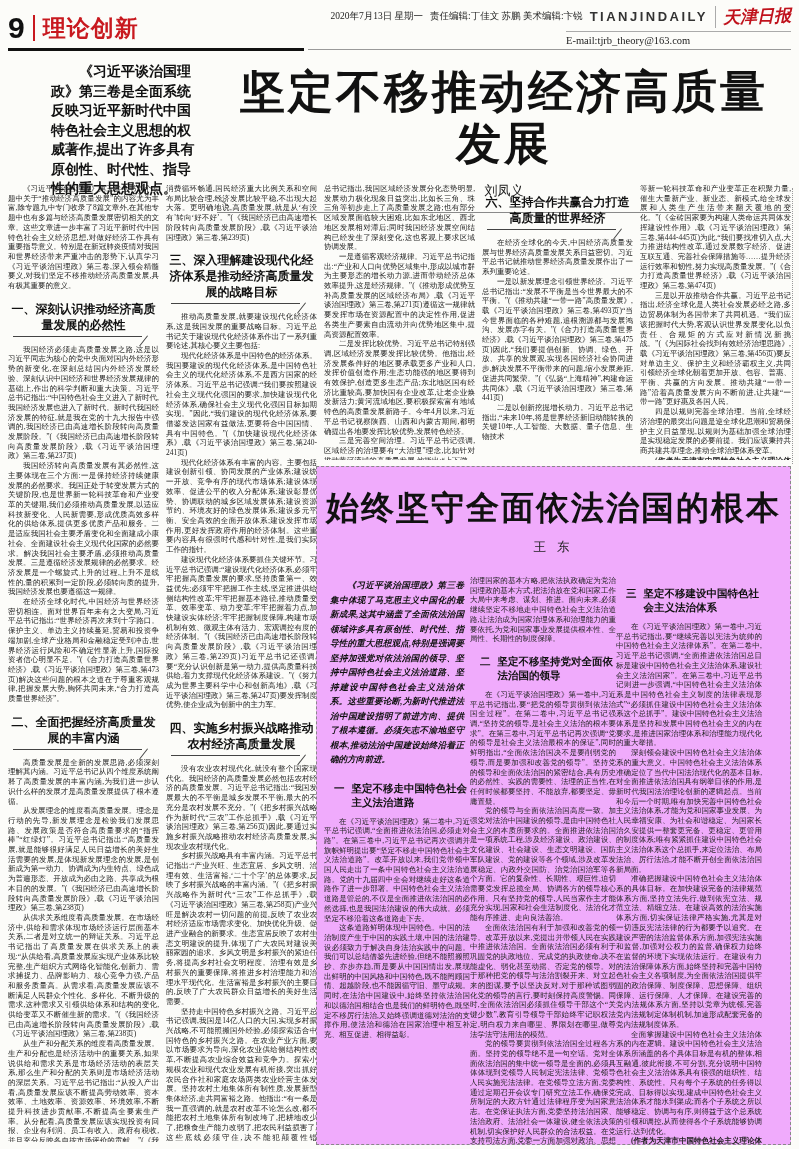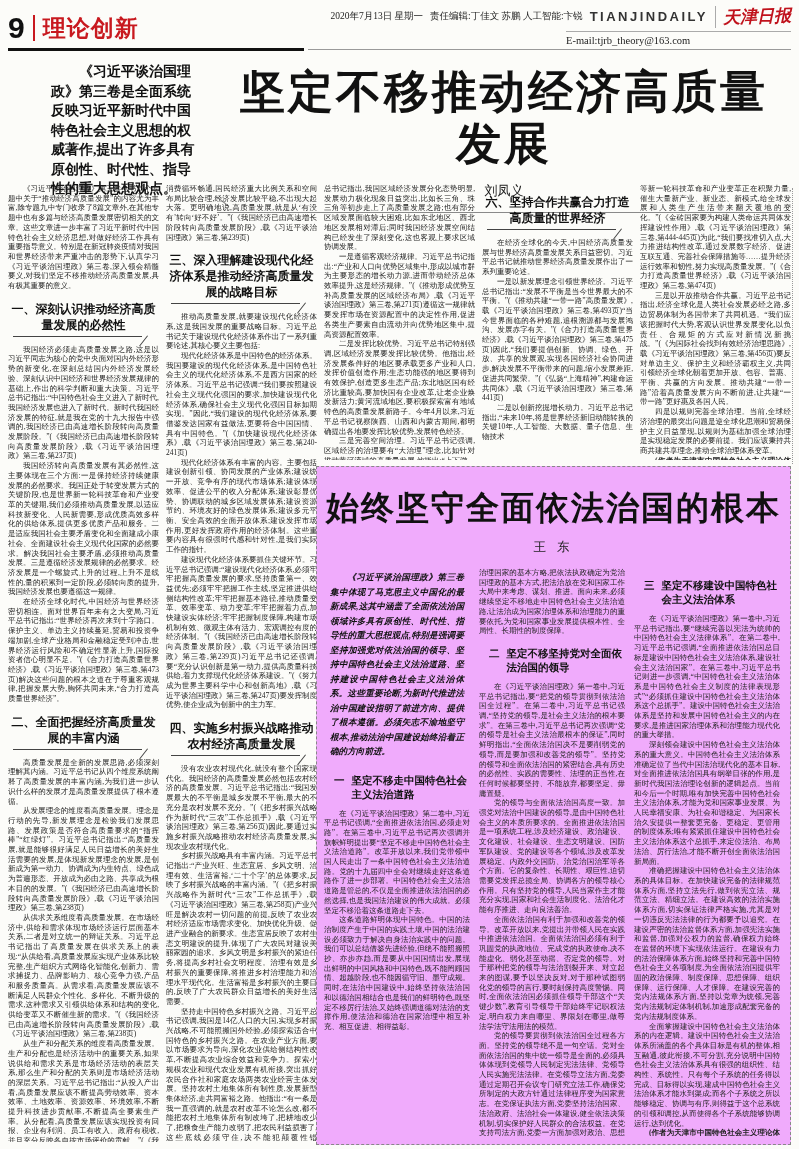--- a/index.html
+++ b/index.html
@@ -47,39 +47,39 @@
                 transform:rotate(-52deg);transform-origin:right bottom;}
   .sec2{display:flex;gap:7px;font-family:"Liberation Sans","DejaVu Sans",sans-serif;font-weight:bold;
         font-size:10.5px;line-height:14px;margin:10px 2px 8px 10px;color:#111;text-align:left;}
   .sec2 .num{flex-shrink:0;}
   
   .a2box{position:absolute;left:316px;top:466px;width:475px;height:679px;border:1px dashed #888;
          box-sizing:border-box;padding:8px 7px;background:#f0abfc;}
   .a2title{margin:14px 0 0;text-align:center;font-family:"Liberation Sans","DejaVu Sans",sans-serif;
            font-weight:900;font-size:33px;line-height:38px;letter-spacing:2px;color:#111;}
   .a2author{text-align:center;font-size:12.5px;margin-top:12px;letter-spacing:4px;color:#222;}
-  .a2cols{display:flex;gap:9px;margin-top:12px;}
+  .a2cols{display:flex;gap:0;margin-top:20px;}
   .a2cols .col{width:146px;height:568px;}
   .rdot{position:absolute;left:792px;top:188px;height:276px;border-left:1px dotted #999;}
 </style>
 </head>
 <body>
 
 <div class="page">
 
   <div class="hdr">
     <div class="hdr-left">
       <span class="pageno">9</span>
       <span class="redbar"></span>
       <span class="secname">理论创新</span>
     </div>
     <div class="hdr-right">
       <div class="hdr-row1">
         <span>2020年7月13日 星期一</span>
-        <span>责任编辑:丁佳文 苏鹏  人工智能:卞锐</span>
+        <span>责任编辑:丁佳文 苏鹏  美术编辑:卞锐</span>
         <span class="men">TIANJINDAILY</span>
         <span class="vline"></span>
         <span class="logo">天津日报</span>
       </div>
       <div class="email">E-mail:tjrb_theory@163.com</div>
     </div>
   </div>
   <div class="hdr-rule">
     <div class="thick"></div>
     <div class="thin"></div>

